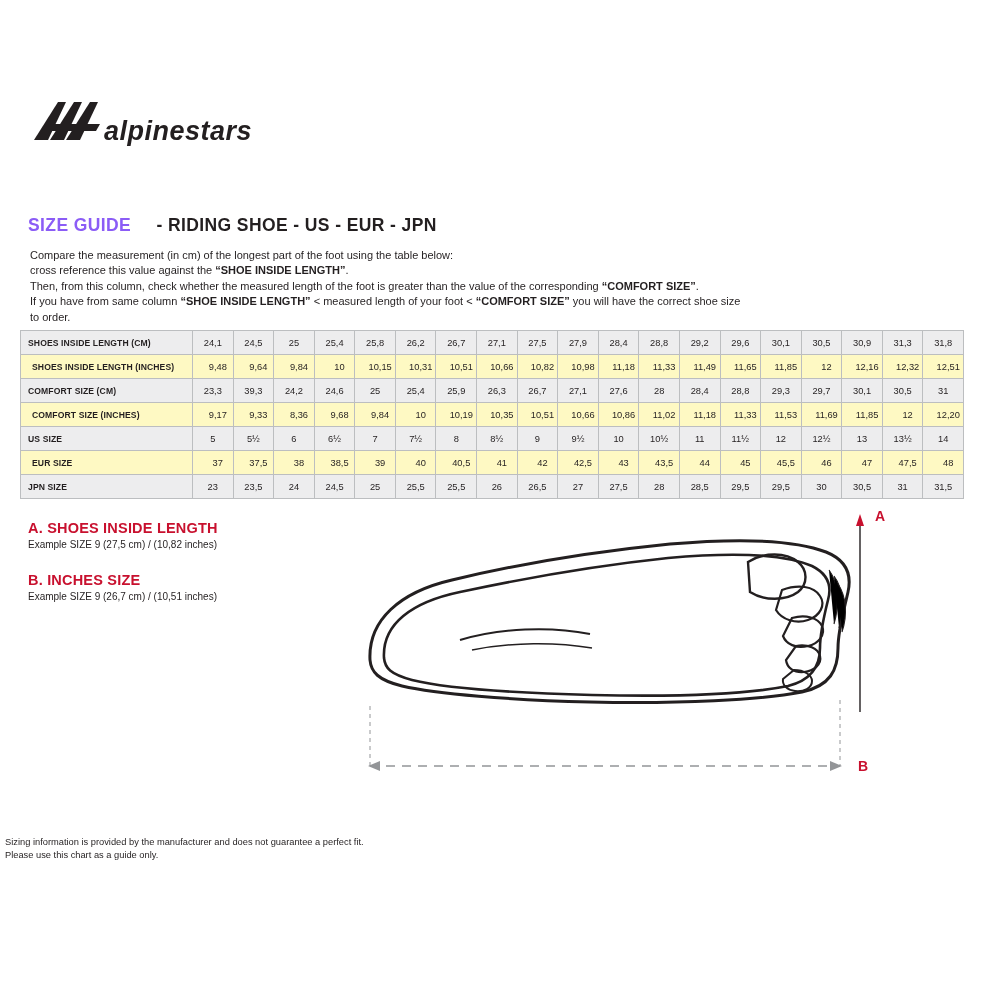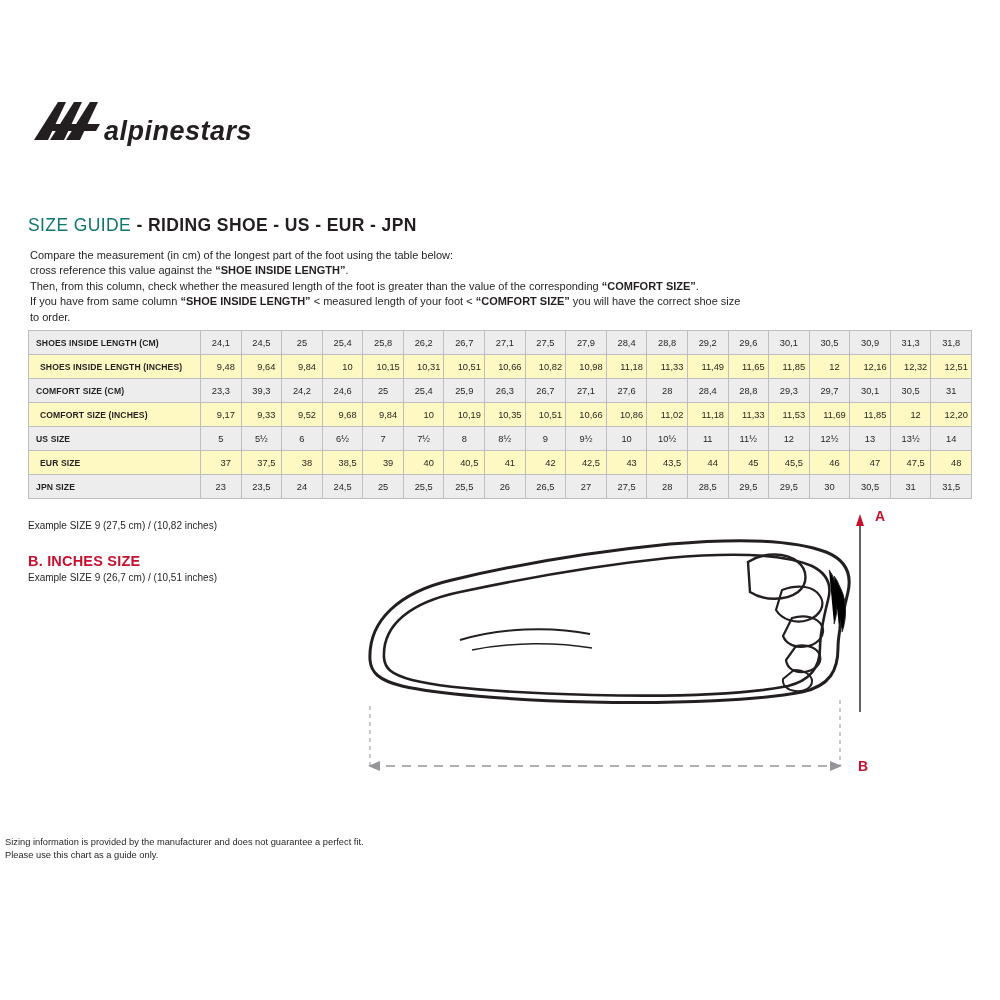--- a/index.html
+++ b/index.html
@@ -25,37 +25,37 @@
   .logo-wrap svg { display: block; }
 
   
   .title-row {
     position: absolute;
     left: 28px; top: 215px;
     font-size: 17.5px;
     letter-spacing: 0.4px;
     white-space: nowrap;
   }
-  .title-row .t-light { color: #0f766e; font-weight: normal; }
-  .title-row .t-bold { color: #231f20; font-weight: bold; }
+  .title-row .t-light { color: #8b5cf6; font-weight: bold; }
+  .title-row .t-bold { color: #231f20; font-weight: bold; margin-left: 20px; }
 
   .intro {
     position: absolute;
     left: 30px; top: 248px;
     width: 720px;
     font-size: 11px;
     line-height: 15.4px;
     color: #231f20;
   }
   .intro .b { font-weight: bold; }
 
   
   .table-wrap {
     position: absolute;
-    left: 28px; top: 330px;
+    left: 20px; top: 330px;
     width: 804px;
   }
   table.size-table {
     border-collapse: collapse;
     width: 944px;
     table-layout: fixed;
   }
   table.size-table td {
     border: 1px solid #bcbec0;
     height: 24px;
@@ -226,21 +226,21 @@
             <td>29,3</td>
             <td>29,7</td>
             <td>30,1</td>
             <td>30,5</td>
             <td>31</td>
           </tr>
           <tr class="plain">
             <td class="rowhead">COMFORT SIZE (INCHES)</td>
             <td>9,17</td>
             <td>9,33</td>
-            <td>9,52</td>
+            <td>8,36</td>
             <td>9,68</td>
             <td>9,84</td>
             <td>10</td>
             <td>10,19</td>
             <td>10,35</td>
             <td>10,51</td>
             <td>10,66</td>
             <td>10,86</td>
             <td>11,02</td>
             <td>11,18</td>
@@ -315,20 +315,21 @@
             <td>30</td>
             <td>30,5</td>
             <td>31</td>
             <td>31,5</td>
           </tr>
         </tbody>
     </table>
   </div>
 
   <div class="legend">
+    <p class="lg-title">A. SHOES INSIDE LENGTH</p>
     <p class="lg-sub">Example SIZE 9 (27,5 cm) / (10,82 inches)</p>
     <p class="lg-title">B. INCHES SIZE</p>
     <p class="lg-sub">Example SIZE 9 (26,7 cm) / (10,51 inches)</p>
   </div>
 
   <div class="diagram">
     <svg width="560" height="300" viewBox="0 0 560 300" xmlns="http://www.w3.org/2000/svg">
 
       <path d="M30 160 C28 120, 60 92, 112 80 C170 66, 250 52, 330 44 C400 38, 455 40, 486 52
                C506 60, 512 74, 508 92 C504 110, 498 130, 498 148

